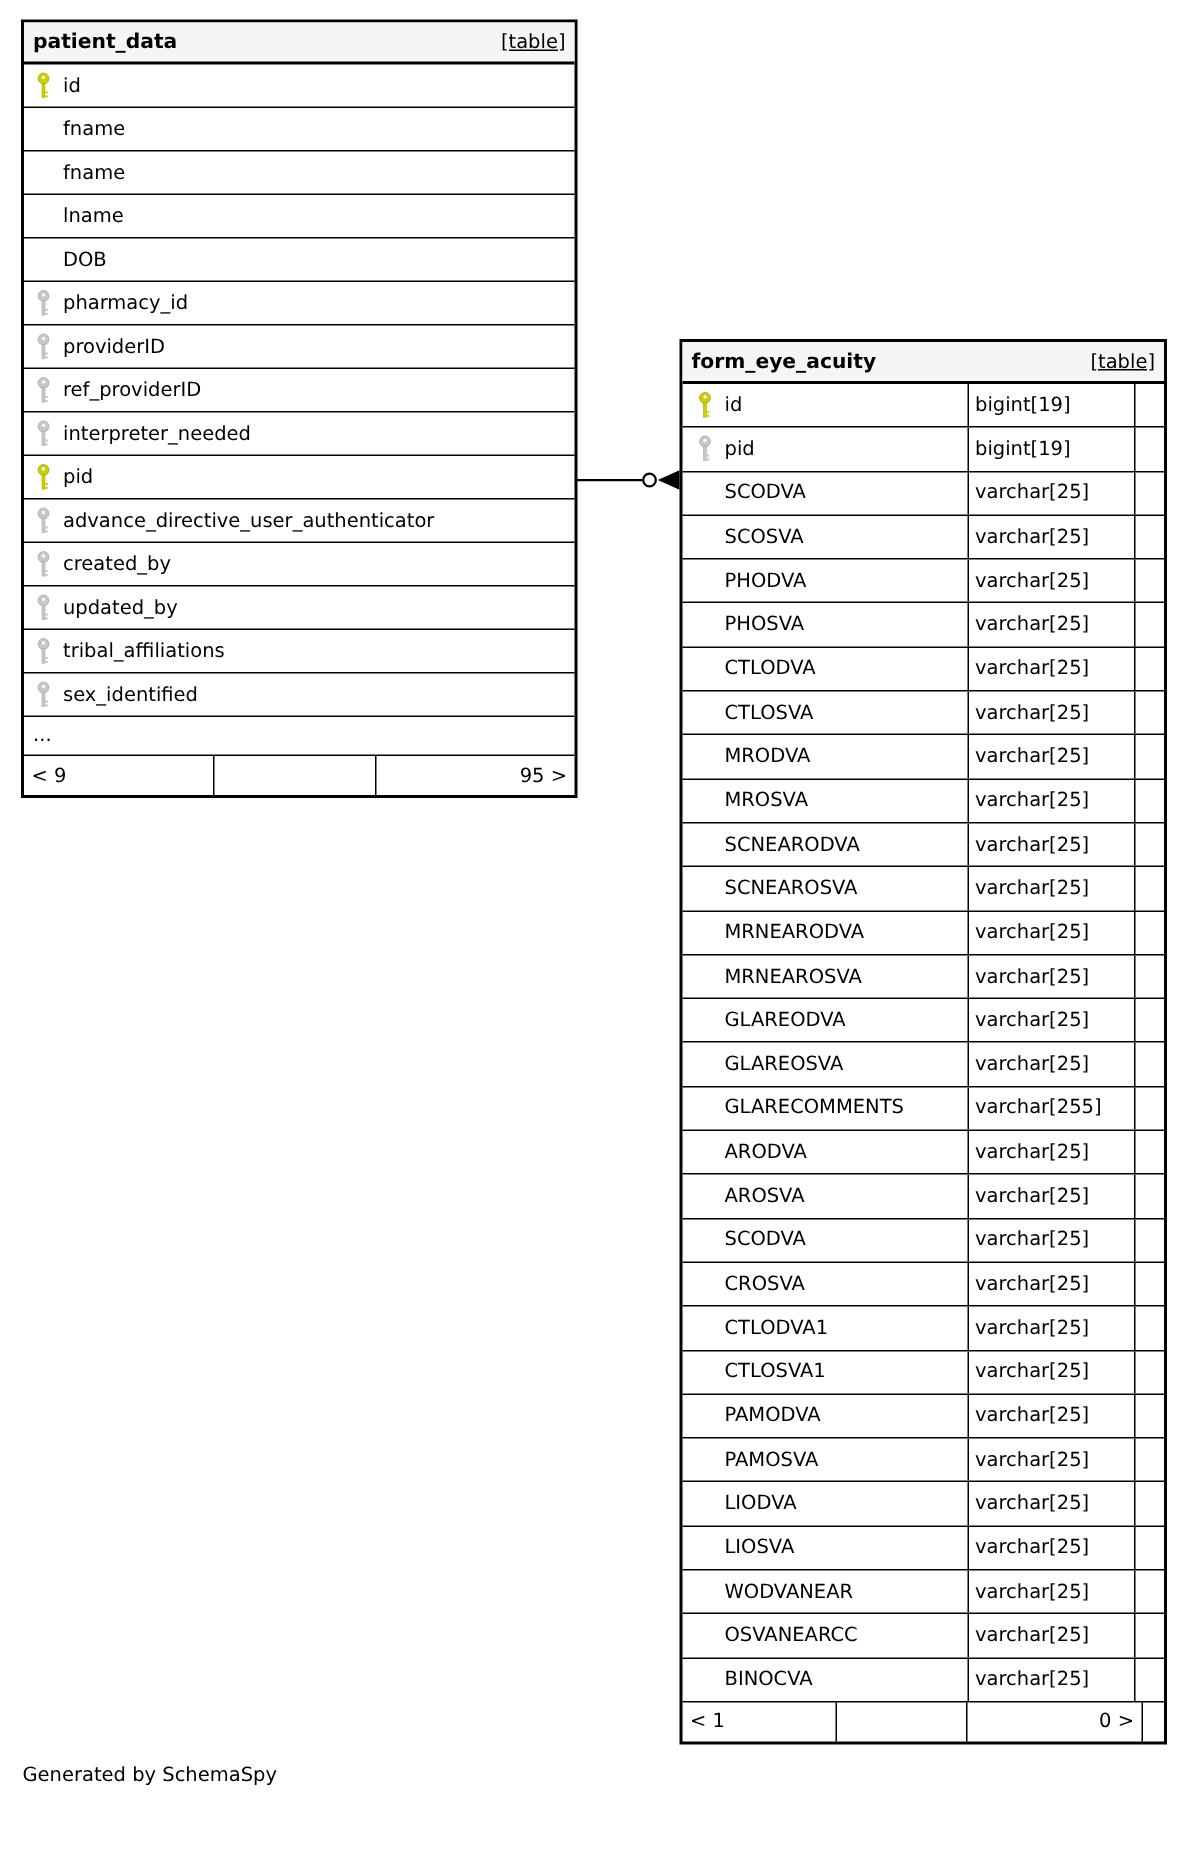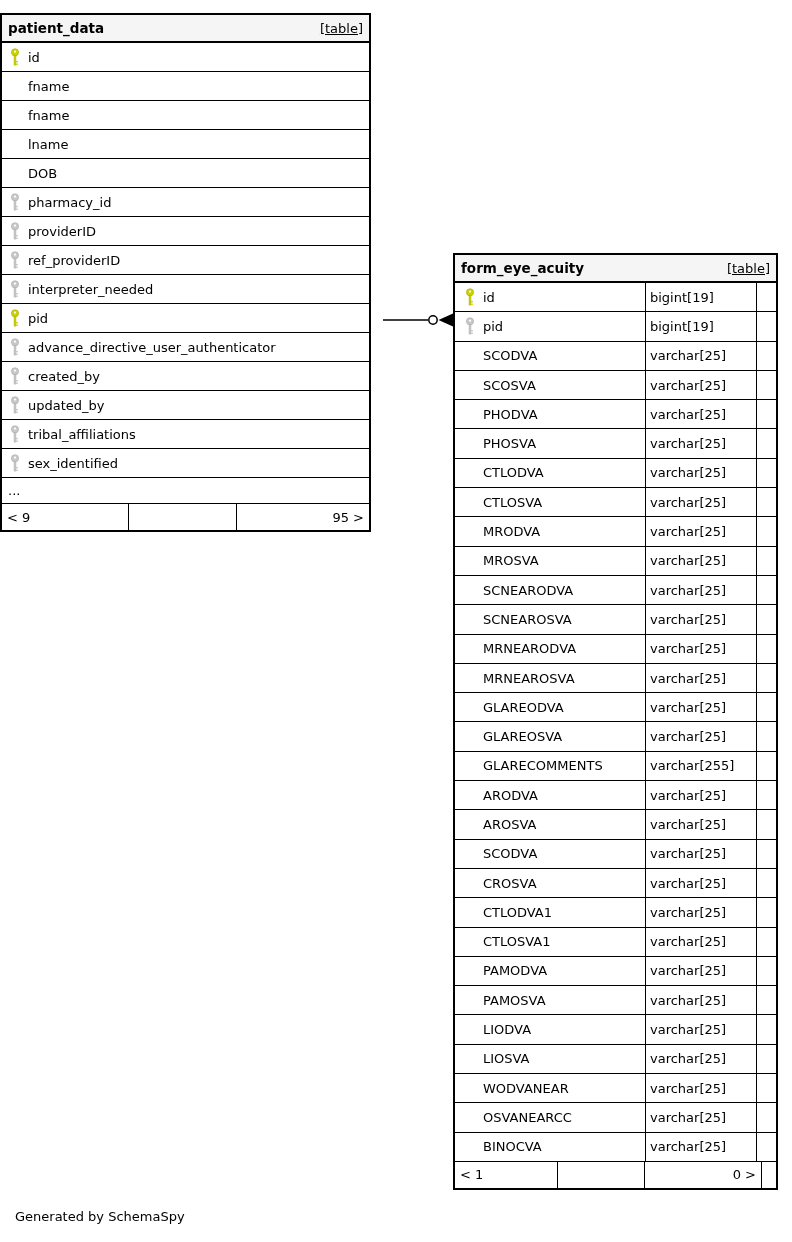--- a/index.html
+++ b/index.html
@@ -12,22 +12,22 @@
     font-family: "DejaVu Sans", "Liberation Sans", sans-serif;
     font-size: 13px;
     color: #000000;
   }
   .table-box {
     position: absolute;
     background: #ffffff;
     border: 2px solid #000000;
     box-sizing: border-box;
   }
-  #patient-table { left: 0; top: 13px; width: 371px; }
-  #form-table    { left: 453px; top: 253px; width: 325px; }
+  #patient-table { left: 14px; top: 13px; width: 371px; }
+  #form-table    { left: 453px; top: 226px; width: 325px; }
 
   .tbl-header {
     height: 26px;
     background: #f5f5f5;
     border-bottom: 2px solid #000000;
     display: flex;
     justify-content: space-between;
     align-items: center;
     padding: 0 6px;
     box-sizing: content-box;
@@ -109,21 +109,21 @@
   #connector {
     position: absolute;
     left: 383px;
     top: 308px;
     width: 72px;
     height: 24px;
   }
   #generated-by {
     position: absolute;
     left: 15px;
-    top: 1209px;
+    top: 1176px;
     font-size: 13px;
   }
 </style>
 </head>
 <body>
 
 <div class="table-box" id="patient-table">
   <div class="tbl-header">
     <span class="tbl-title">patient_data</span>
     <span class="tbl-tag">[table]</span>

